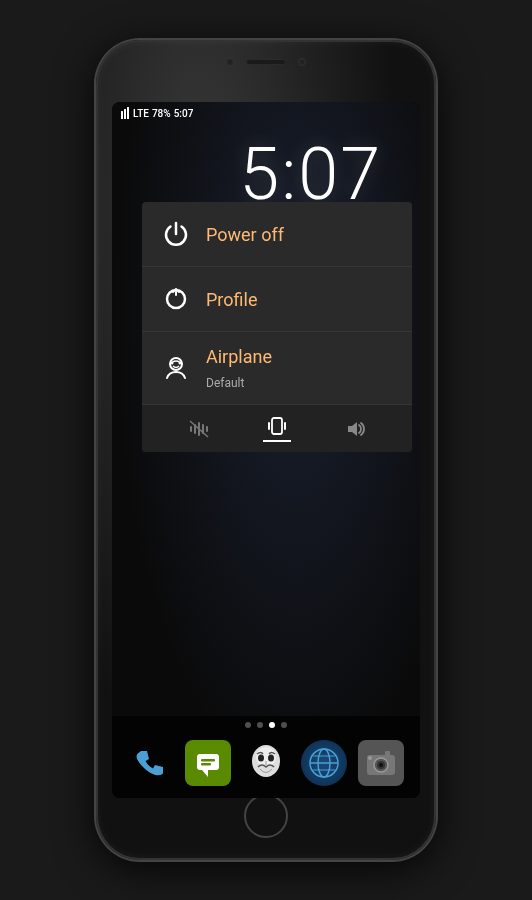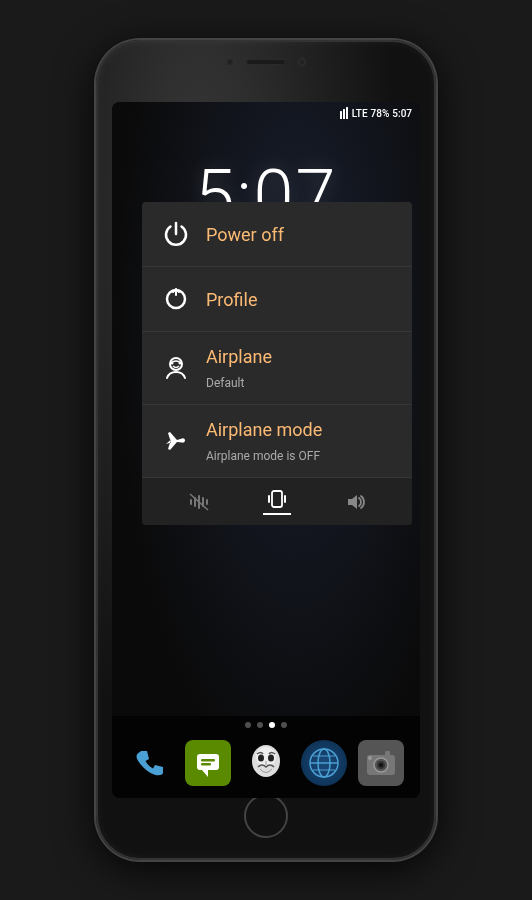--- a/index.html
+++ b/index.html
@@ -38,21 +38,21 @@
       overflow: hidden;
     }
 
     
     .screen {
       width: 100%;
       height: 100%;
       background: radial-gradient(ellipse at 60% 30%, #1a2030 0%, #0a0a0a 70%);
       position: relative;
       display: flex;
-      flex-direction: column;
+      flex-direction: row;
     }
 
     
     .status-bar {
       display: flex;
       justify-content: flex-end;
       align-items: center;
       padding: 4px 8px;
       gap: 4px;
       height: 22px;
@@ -337,31 +337,20 @@
               <path d="M11 12 Q14 15 17 12" stroke="white" stroke-width="1.5" fill="none"></path>
               <path d="M5 24 Q7 18 14 18 Q21 18 23 24" stroke="white" stroke-width="2" fill="none" stroke-linecap="round"></path>
             </svg>
           </div>
           <div class="menu-text">
             <span class="menu-label">Airplane</span>
             <span class="menu-sublabel">Default</span>
           </div>
         </div>
 
-        <div class="menu-item">
-          <div class="menu-icon">
-            <svg width="26" height="26" viewBox="0 0 26 26" fill="white">
-              <path d="M3 16l5-1.5L5 5l2-1 7 8 5-1.5c1.5-0.5 3 0.5 3 2s-1.5 2.5-3 2L14 14l-7 8-2-1 3-9.5z"></path>
-            </svg>
-          </div>
-          <div class="menu-text">
-            <span class="menu-label">Airplane mode</span>
-            <span class="menu-sublabel">Airplane mode is OFF</span>
-          </div>
-        </div>
 
         <div class="ringer-bar">
 
           <div style="display:flex;flex-direction:column;align-items:center;">
             <svg width="22" height="22" viewBox="0 0 22 22" fill="none">
               <path d="M11 5v12M7 7v8M15 7v8M3 9v4M19 9v4" stroke="#777" stroke-width="2" stroke-linecap="round"></path>
               <line x1="2" y1="3" x2="20" y2="19" stroke="#777" stroke-width="1.5"></line>
             </svg>
           </div>
 

